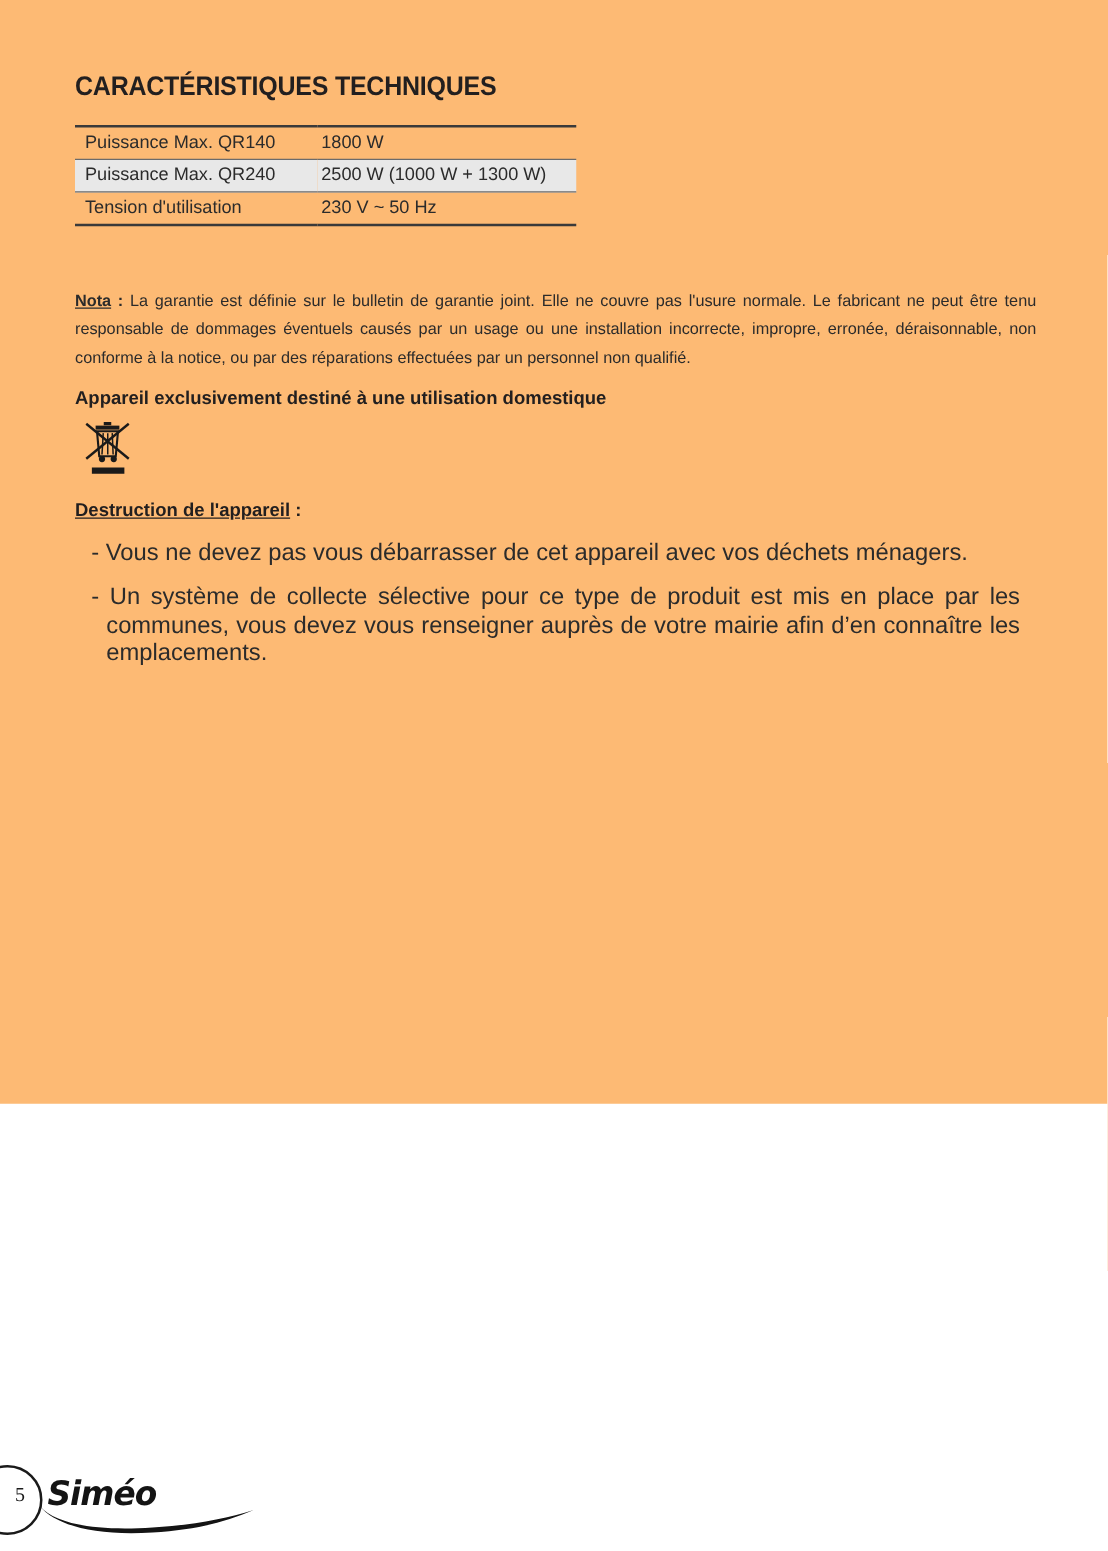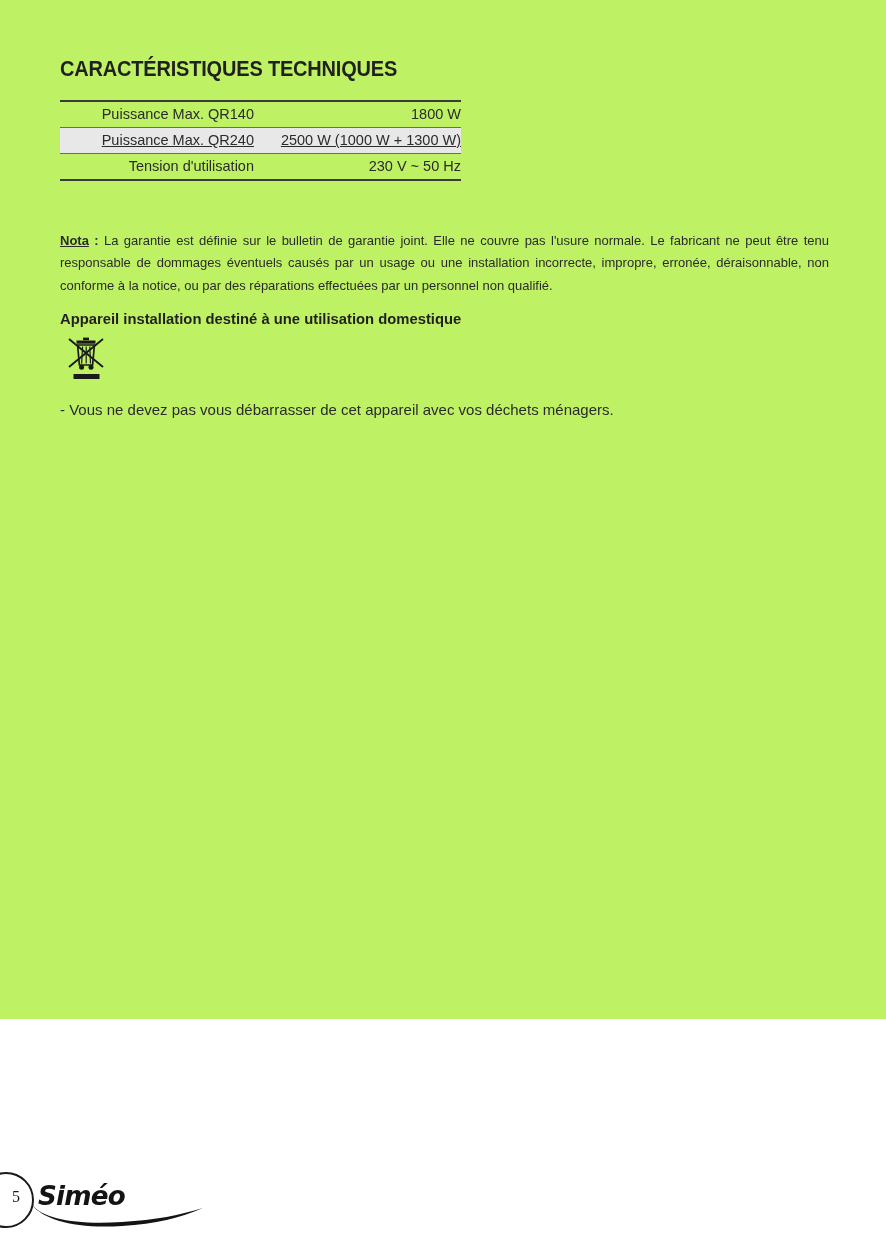--- a/index.html
+++ b/index.html
@@ -13,22 +13,22 @@
     position: relative;
     font-family: "Liberation Sans", sans-serif;
     color: #1a1a1a;
     overflow: hidden;
   }
 
   .page {
     position: absolute;
     left: 0; top: 0;
     width: 886px;
-    height: 1019px;
-    background: #bef264;
+    height: 883px;
+    background: #fdba74;
   }
 
   
   .section-heading {
     position: absolute;
     left: 60px;
     top: 57px;
     font-size: 21.5px;
     font-weight: bold;
     letter-spacing: -0.2px;
@@ -41,42 +41,40 @@
 
   
   .spec-table {
     position: absolute;
     left: 60px;
     top: 100px;
     width: 401px;
     border-collapse: collapse;
     font-size: 14.5px;
     color: #2b2b2b;
-    text-align: right;
   }
   .spec-table td {
     padding: 4px 0 5px 0;
     vertical-align: middle;
     white-space: nowrap;
   }
   .spec-table td.c-label {
     width: 186px;
     padding-left: 8px;
   }
   .spec-table td.c-value {
     padding-left: 3px;
   }
   .spec-table tr.row-top td {
     border-top: 2.2px solid #3a3a3a;
     border-bottom: 1.3px solid #6b6b6b;
   }
   .spec-table tr.row-shaded td {
     background: #e8e8e8;
     border-bottom: 1.3px solid #6b6b6b;
-    text-decoration: underline;
   }
   .spec-table tr.row-last td {
     border-bottom: 2.2px solid #3a3a3a;
   }
 
   
   .body-area {
     position: absolute;
     left: 60px;
     top: 230px;
@@ -140,28 +138,28 @@
     line-height: 22.3px;
     color: #2b2b2b;
     margin: 0;
   }
   ul.reco-list {
     list-style: none;
     margin: 0;
     padding: 0;
   }
   ul.reco-list li {
-    font-size: 15px;
+    font-size: 19px;
     line-height: 22.3px;
     color: #2b2b2b;
     text-align: justify;
     text-justify: inter-word;
     padding-left: 12px;
     text-indent: -12px;
-    margin: 0;
+    margin: 13px;
   }
   ul.reco-list li::before {
     content: "- ";
   }
   ul.reco-list li.no-justify {
     text-align: left;
   }
 
   
   .footer {
@@ -232,21 +230,21 @@
       <tr class="row-last">
         <td class="c-label">Tension d'utilisation</td>
         <td class="c-value">230 V ~ 50 Hz</td>
       </tr>
     </tbody>
   </table>
 
   <div class="body-area">
     <p class="para-nota"><span class="nota-label">Nota</span><span class="nota-colon"> :</span><span> La garantie est définie sur le bulletin de garantie joint. Elle ne couvre pas l'usure normale. Le fabricant ne peut être tenu responsable de dommages éventuels causés par un usage ou une installation incorrecte, impropre, erronée, déraisonnable, non conforme à la notice, ou par des réparations effectuées par un personnel non qualifié.</span></p>
 
-    <p class="subheading-bold">Appareil installation destiné à une utilisation domestique</p>
+    <p class="subheading-bold">Appareil exclusivement destiné à une utilisation domestique</p>
   </div>
 
   <div class="weee-icon">
     <svg viewBox="0 0 46 48" width="46" height="48" xmlns="http://www.w3.org/2000/svg">
 
       <rect x="12.5" y="6.5" width="19" height="3.2" fill="#1a1a1a"></rect>
       <rect x="19" y="3.6" width="6" height="2.6" fill="#1a1a1a"></rect>
 
       <path d="M13.6 11 L30.4 11 L28.6 31 L15.4 31 Z" fill="none" stroke="#1a1a1a" stroke-width="1.7"></path>
 
@@ -258,24 +256,26 @@
       <circle cx="27.0" cy="33.2" r="2.5" fill="#1a1a1a"></circle>
 
       <line x1="5" y1="5" x2="39" y2="33" stroke="#1a1a1a" stroke-width="1.9"></line>
       <line x1="39" y1="5" x2="5" y2="33" stroke="#1a1a1a" stroke-width="1.9"></line>
 
       <rect x="9.5" y="40" width="26" height="5" fill="#1a1a1a"></rect>
     </svg>
   </div>
 
   <div class="destruction-area">
+    <p class="destruction-title"><span class="dt-text">Destruction de l'appareil</span><span> :</span></p>
 
 
     <ul class="reco-list">
       <li class="no-justify">Vous ne devez pas vous débarrasser de cet appareil avec vos déchets ménagers.</li>
+      <li>Un système de collecte sélective pour ce type de produit est mis en place par les communes, vous devez vous renseigner auprès de votre mairie afin d’en connaître les emplacements.</li>
     </ul>
   </div>
 
   <div class="footer">
     <div class="page-circle"></div>
     <div class="page-number">5</div>
     <div class="brand-logo">Siméo</div>
     <div class="brand-swoosh">
       <svg viewBox="0 0 175 30" width="175" height="30" xmlns="http://www.w3.org/2000/svg">
         <path d="M2 3 C 14 17, 46 23, 92 20 C 126 18, 150 13, 173 6

